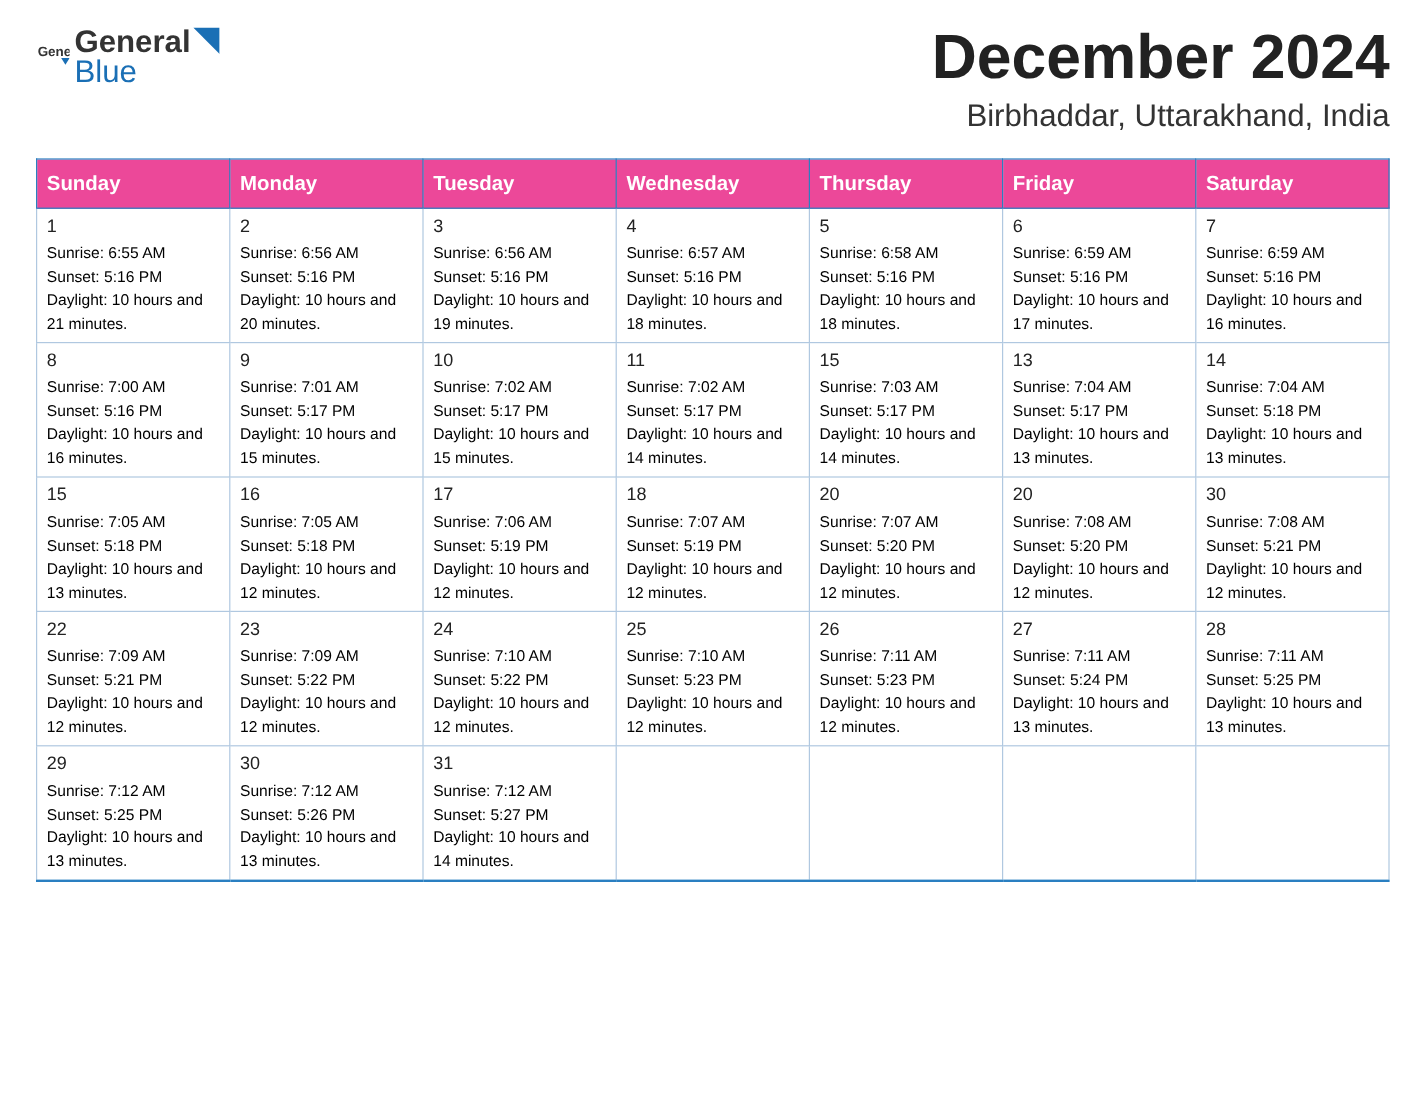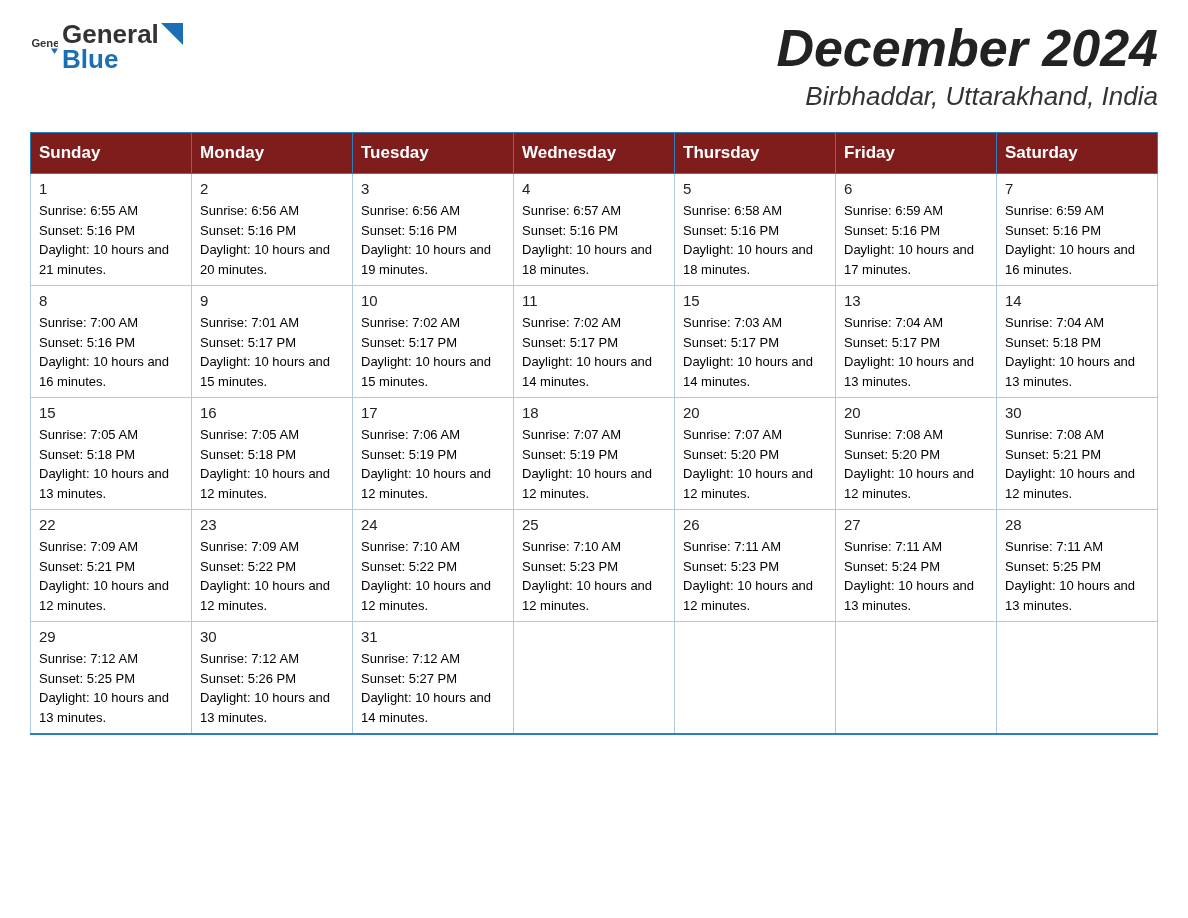--- a/index.html
+++ b/index.html
@@ -20,40 +20,39 @@
       display: flex;
       align-items: center;
       gap: 4px;
     }
     .logo-icon {
       width: 28px;
       height: 28px;
     }
     .title-area {
       text-align: right;
-      font-style: italic;
     }
     .month-title {
       font-size: 52px;
       font-weight: bold;
       color: #222;
       line-height: 1.1;
     }
     .location {
       font-size: 26px;
       color: #333;
       margin-top: 4px;
     }
     .calendar-table {
       width: 100%;
       border-collapse: collapse;
       table-layout: fixed;
     }
     .calendar-table thead tr th {
-      background-color: #7f1d1d;
+      background-color: #ec4899;
       color: #ffffff;
       font-size: 17px;
       font-weight: bold;
       padding: 10px 8px;
       text-align: left;
       border: 1px solid #2a7fc1;
     }
     .calendar-table tbody tr td {
       border: 1px solid #b0c8e0;
       vertical-align: top;
@@ -99,21 +98,21 @@
       <text x="2" y="20" font-size="16" font-weight="bold" fill="#333">General</text>
       <polygon points="30,22 40,22 35,30" fill="#1a6fb5"></polygon>
     </svg>
     <div style="line-height:1.1;">
       <div style="display:flex; align-items:center; gap:2px;">
         <span style="font-size:26px; font-weight:bold; color:#333;">General</span>
         <svg width="22" height="22" viewBox="0 0 22 22">
           <polygon points="0,0 22,0 22,22" fill="#1a6fb5"></polygon>
         </svg>
       </div>
-      <div style="font-size:26px; font-weight:bold; color:#1a6fb5; margin-top:-4px;">Blue</div>
+      <div style="font-size:26px; font-weight:normal; color:#1a6fb5; margin-top:-4px;">Blue</div>
     </div>
   </div>
   <div class="title-area">
     <div class="month-title">December 2024</div>
     <div class="location">Birbhaddar, Uttarakhand, India</div>
   </div>
 </div>
 
 <table class="calendar-table">
   <thead>

